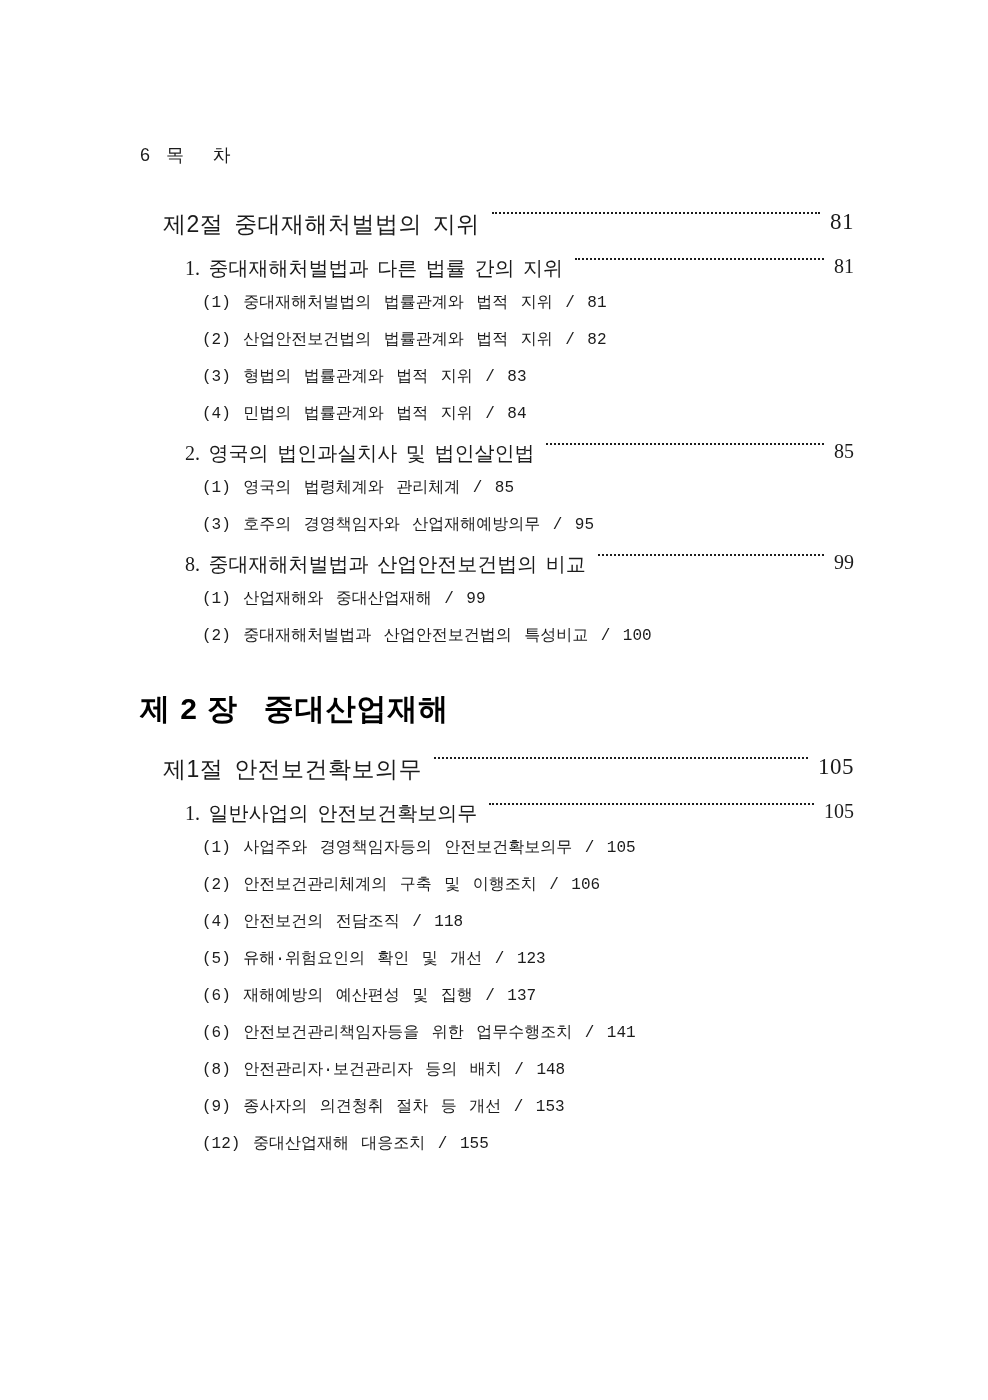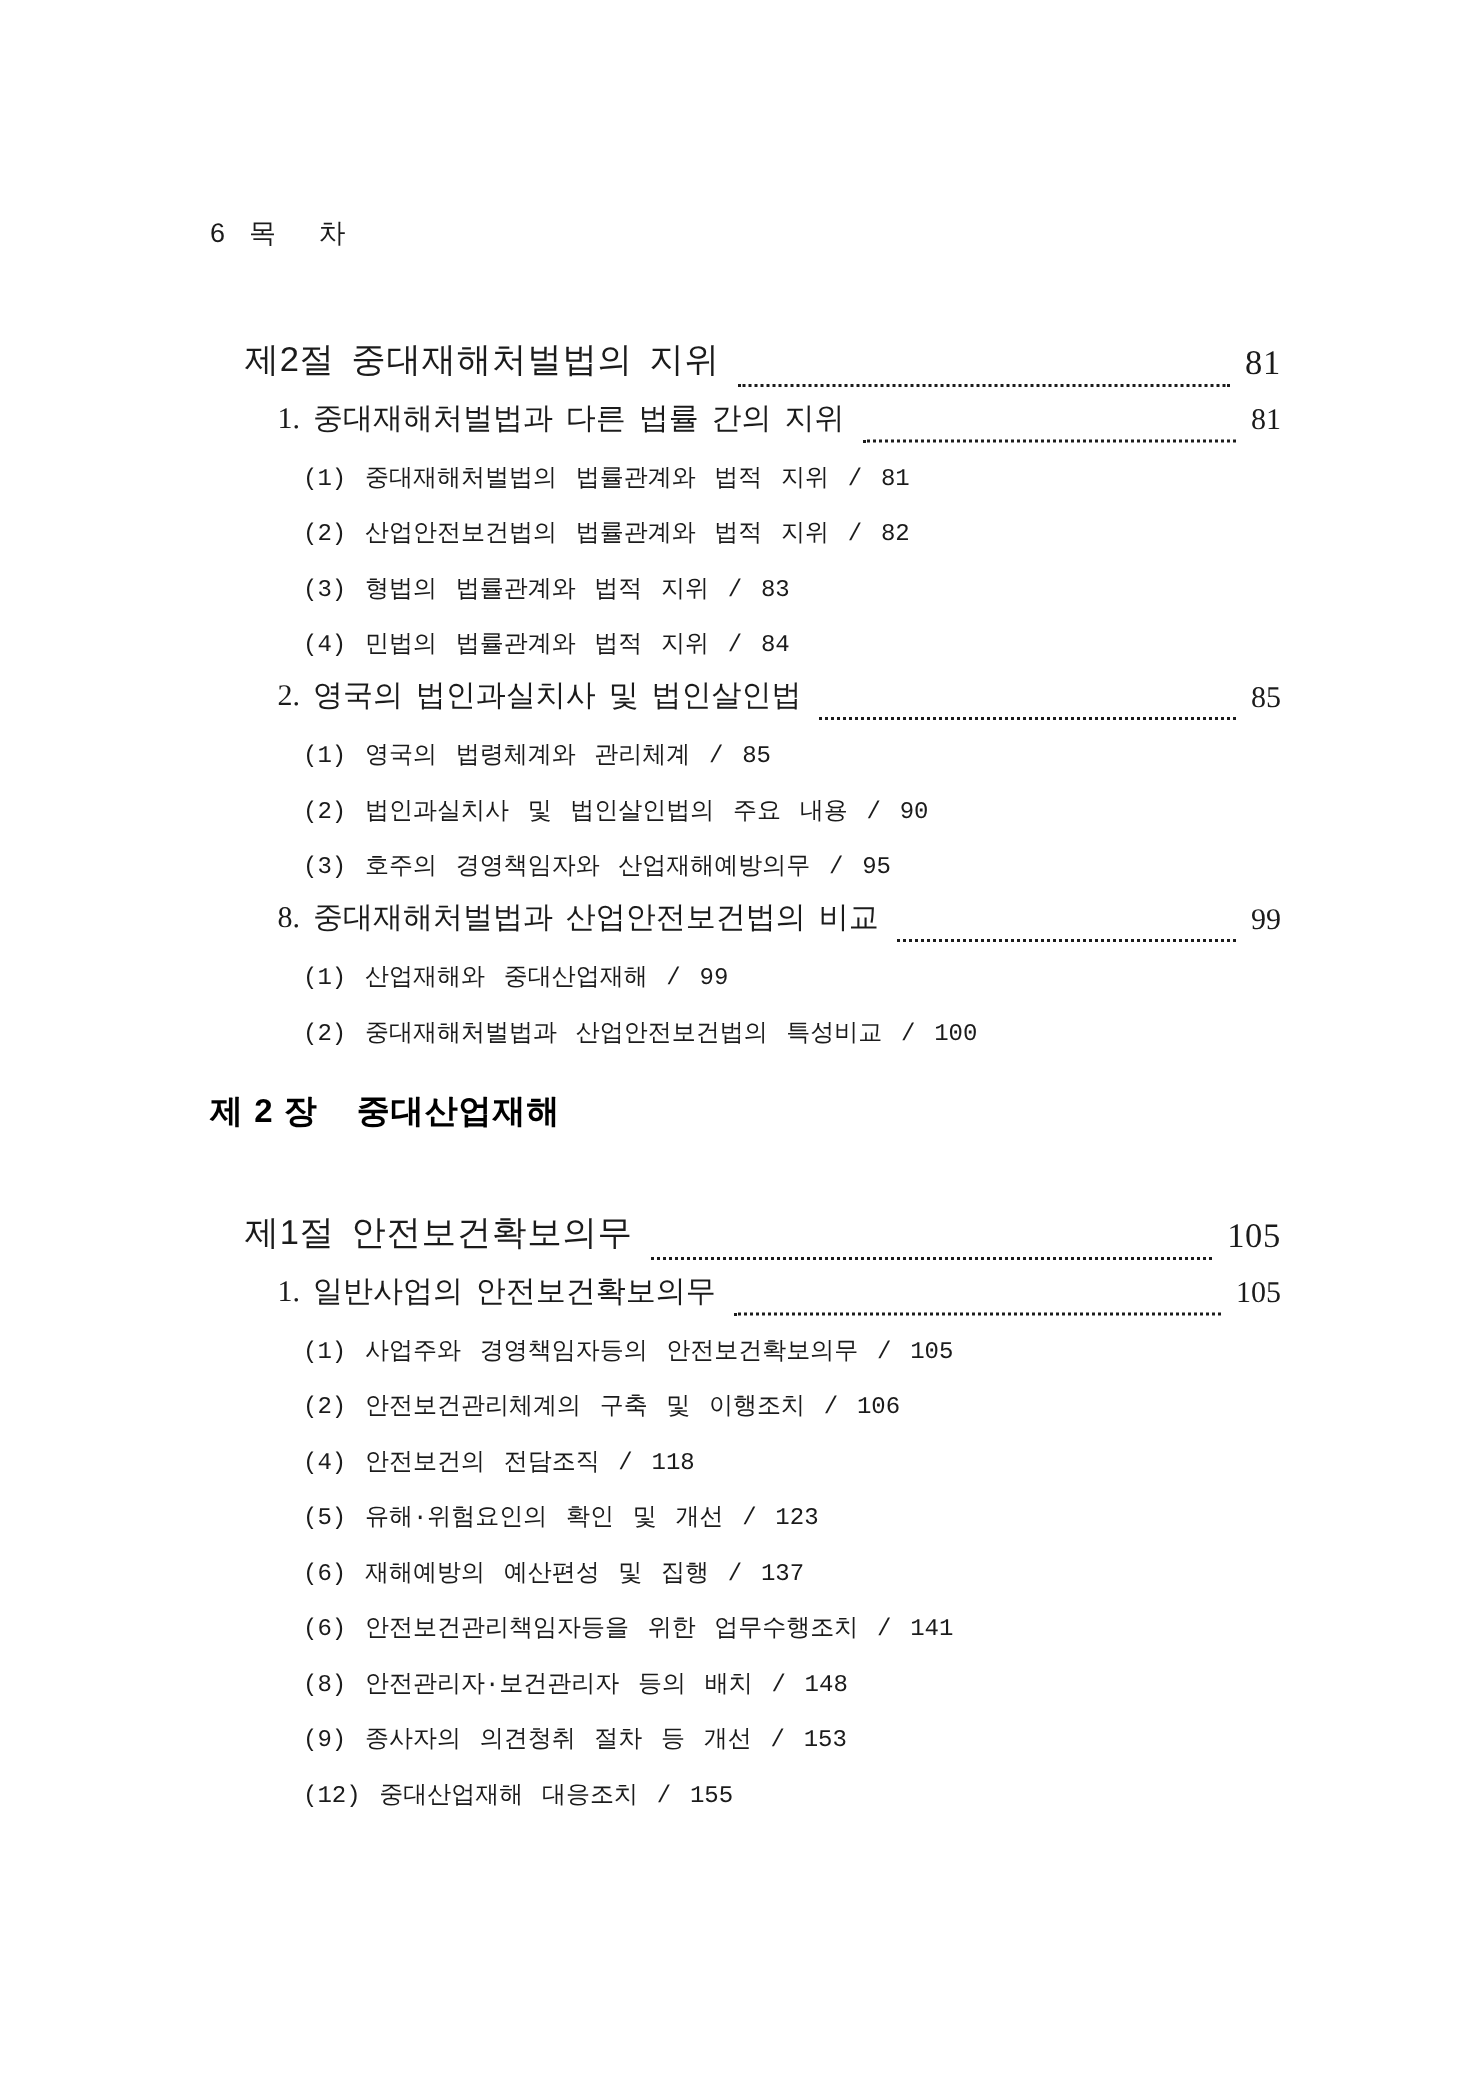--- a/index.html
+++ b/index.html
@@ -29,21 +29,21 @@
     font-family: "Liberation Sans", "DejaVu Sans", sans-serif;
     font-size: 18px;
     color: #1b1b1b;
   }
   .running-head .folio { margin-right: 16px; }
   .running-head .rh-title { letter-spacing: 0.65em; }
 
   
   .row {
     display: flex;
-    align-items: flex-end;
+    align-items: flex-start;
     word-spacing: 0.18em;
   }
   .leader {
     flex: 1;
     height: 0;
     border-bottom: 2px dotted #1c1c1c;
     margin: 0 10px 0 12px;
     transform: translateY(3px);
   }
   .row-section {
@@ -74,21 +74,21 @@
   }
 
   
   .chapter {
     display: flex;
     align-items: baseline;
     margin-top: 27px;
     height: 36px;
     font-family: "Liberation Sans", "DejaVu Sans", sans-serif;
     font-weight: 700;
-    font-size: 22px;
+    font-size: 30px;
     letter-spacing: 0.03em;
     color: #000000;
   }
   .chapter .ch-num { margin-right: 26px; }
 
   .block-b-heading { margin-top: 29px; }
 </style>
 </head>
 <body>
 
@@ -126,23 +126,20 @@
 
     <div class="row row-item">
       <span>2. 영국의 법인과실치사 및 법인살인법</span>
       <span class="leader"></span>
       <span class="pg">85</span>
     </div>
     <div class="row row-sub">
       <span>(1) 영국의 법령체계와 관리체계 / 85</span>
     </div>
     <div class="row row-sub">
-      <span>(2) 법인과실치사 및 법인살인법의 주요 내용 / 90</span>
-    </div>
-    <div class="row row-sub">
       <span>(3) 호주의 경영책임자와 산업재해예방의무 / 95</span>
     </div>
 
     <div class="row row-item">
       <span>8. 중대재해처벌법과 산업안전보건법의 비교</span>
       <span class="leader"></span>
       <span class="pg">99</span>
     </div>
     <div class="row row-sub">
       <span>(1) 산업재해와 중대산업재해 / 99</span>

